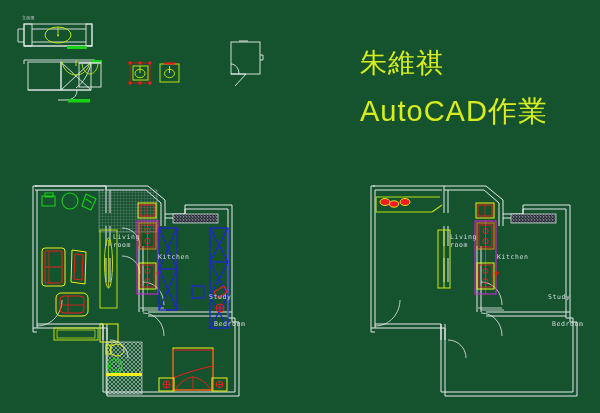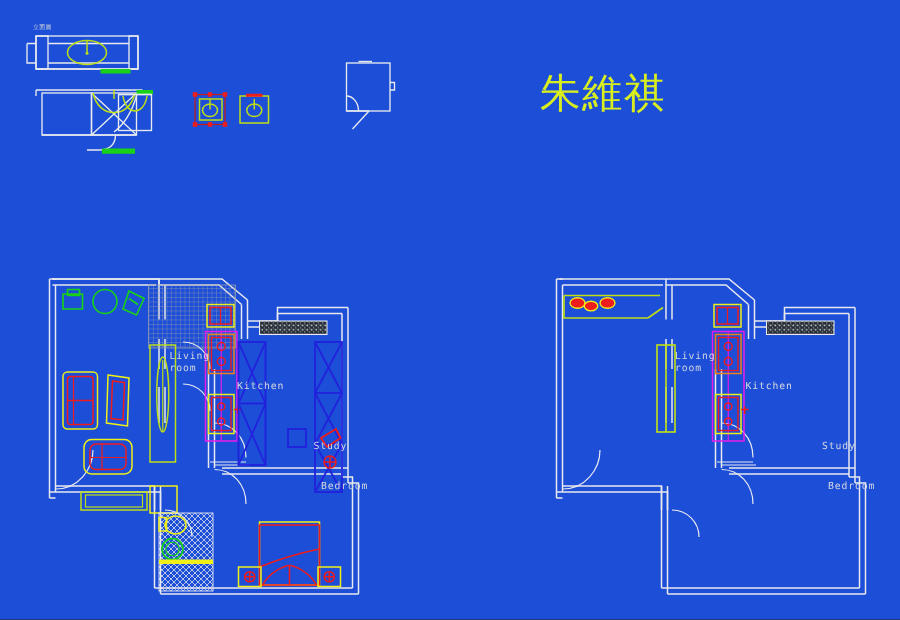--- a/index.html
+++ b/index.html
@@ -1,19 +1,19 @@
 <!DOCTYPE html>
 <html><head>
 <meta charset="utf-8">
 <style>
   html,body{margin:0;padding:0;background:#232a33;}
   #stage{
     position:relative;
     width:600px;height:413px;
-    background:#1d4ed8;
+    background:#14532d;
     overflow:hidden;
     font-family:"DejaVu Sans", sans-serif;
   }
   #stage svg{position:absolute;left:0;top:0;width:600px;height:413px;display:block;}
   .title-block{
     position:absolute;
     left:360px; top:48px;
     color:#d8ed20;
     font-family:"Liberation Serif", serif;
     letter-spacing:1px;
@@ -399,20 +399,21 @@
         <circle cx="485.5" cy="281" r="2.4" fill="none" stroke="#ee1c1c" stroke-width="1"></circle>
         <path d="M494 273 h5 M496.5 271 v5" stroke="#ee1c1c" stroke-width="1"></path>
       </g>
     </g>
   </svg>
 
   <div class="tiny-label" style="left:22px;top:15px;">立面圖</div>
 
   <div class="title-block">
     <div class="title-line1">朱維祺</div>
+    <div class="title-line2">AutoCAD作業</div>
   </div>
 
   <div class="roomlabel" style="left:77px;top:233px;">Living
 room</div>
   <div class="roomlabel" style="left:122px;top:253px;">Kitchen</div>
   <div class="roomlabel" style="left:173px;top:293px;">Study</div>
   <div class="roomlabel" style="left:178px;top:320px;">Bedroom</div>
 
   <div class="roomlabel" style="left:414px;top:233px;">Living
 room</div>

